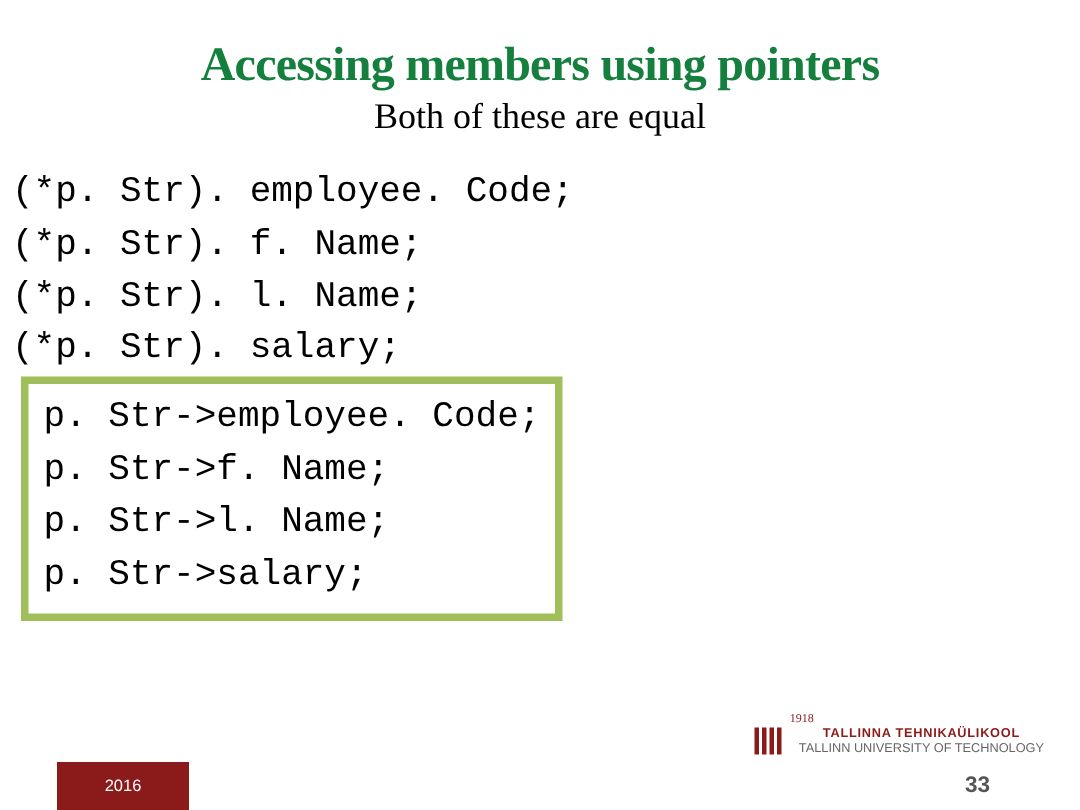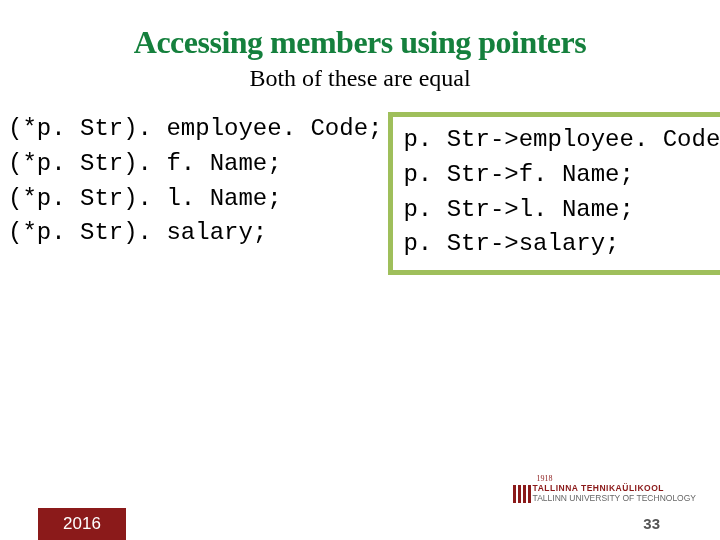--- a/index.html
+++ b/index.html
@@ -20,20 +20,21 @@
     letter-spacing: -0.5px;
   }
   .subtitle {
     text-align: center;
     color: #000;
     font-size: 24px;
     margin-top: 4px;
   }
   .code-row {
     display: flex;
+    flex-direction: column;
     align-items: flex-start;
     margin-top: 20px;
     padding: 0 6px 0 8px;
   }
   .code-left {
     font-family: "Courier New", Courier, monospace;
     font-size: 24px;
     color: #000;
     line-height: 1.45;
     white-space: pre;
@@ -59,50 +60,51 @@
     width: 100%;
     height: 48px;
     display: flex;
     align-items: flex-end;
   }
   .footer-year-block {
     background: #8b1a1a;
     color: #fff;
     text-align: center;
     font-family: Arial, Helvetica, sans-serif;
-    font-size: 17px;
+    font-size: 11px;
     width: 88px;
     height: 32px;
     line-height: 32px;
     margin-left: 38px;
     margin-bottom: 0;
   }
   .footer-logo {
     position: absolute;
     right: 24px;
     bottom: 36px;
     display: flex;
     align-items: center;
-    gap: 2px;
+    gap: 12px;
   }
   .footer-logo-bars {
     display: flex;
     gap: 2px;
     align-items: flex-end;
   }
   .footer-logo-bars span {
     width: 3px;
     height: 18px;
     background: #8b1a1a;
   }
   .footer-logo-text {
     font-family: Arial, Helvetica, sans-serif;
     font-size: 8.5px;
     color: #555;
     line-height: 1.15;
+    text-align: center;
   }
   .footer-logo-text .est { color: #8b1a1a; font-weight: bold; letter-spacing: 0.5px; }
   .footer-logo-text .en { color: #666; }
   .footer-logo-year {
     font-family: "Times New Roman", serif;
     font-size: 8px;
     color: #8b1a1a;
     position: absolute;
     top: -10px;
     left: 24px;

